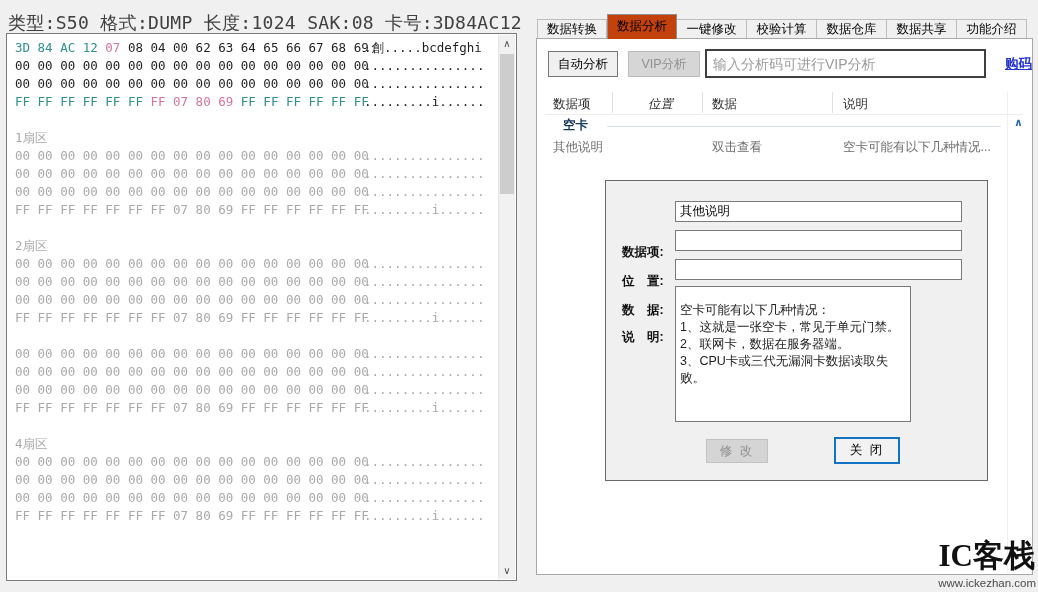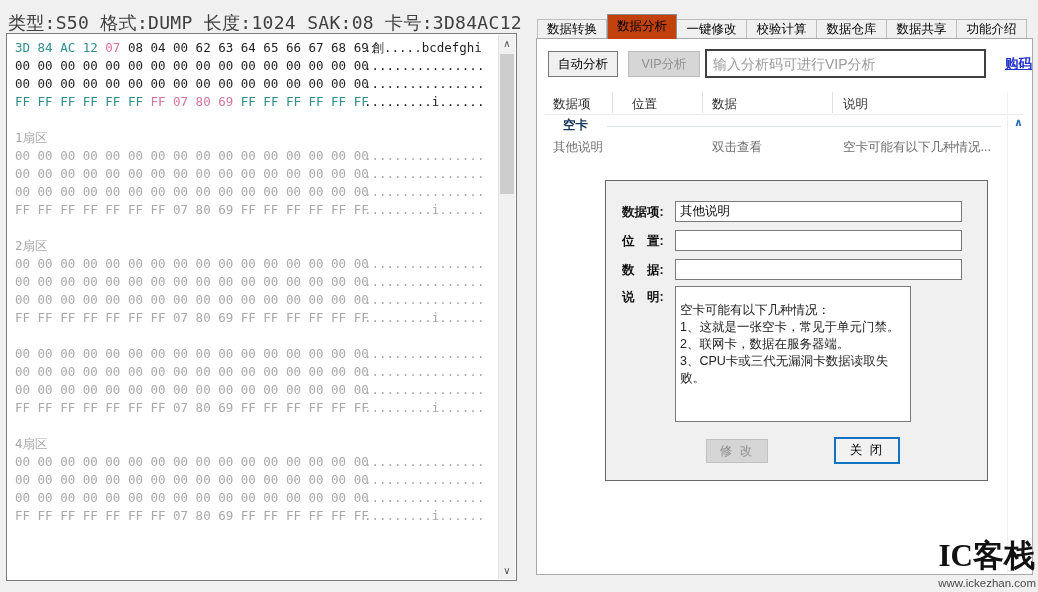--- a/index.html
+++ b/index.html
@@ -114,31 +114,31 @@
   #group-line {
     position:absolute; left:62px; right:30px; top:10px; height:1px; background:#d9e1ec;
   }
   #group-caret {
     position:absolute; right:8px; top:0px; color:#2f6eb5; font-size:11px; font-weight:bold;
     cursor:pointer;
   }
   .cell { position:absolute; top:139px; font-size:12.5px; color:#6e6e6e; }
 
   
-  .c1 { left:553px; } .c2 { left:632px; } .c3 { left:712px; } .c4 { left:843px; }
+  .c1 { left:553px; } .c2 { left:648px;font-style:italic; } .c3 { left:712px; } .c4 { left:843px; }
   .s1 { left:612px; } .s2 { left:702px; } .s3 { left:832px; } .s4 { left:1007px; }
 
   
   #dialog {
     position:absolute; left:605px; top:180px; width:383px; height:301px;
     background:#f0f0f0; border:1px solid #686868; z-index:10;
   }
   .dlg-label {
     position:absolute; left:16px; width:52px; font-size:12.5px; font-weight:bold;
-    color:#111; white-space:pre;
+    color:#111; white-space:pre;margin-top:40px;
   }
   .dlg-input {
     position:absolute; left:69px; width:287px; height:21px;
     border:1px solid #7a7a7a; background:#fff; font-size:12.5px; padding:0 4px;
     font-family:"Liberation Sans","DejaVu Sans",sans-serif;
   }
   #dlg-note {
     position:absolute; left:69px; top:105px; width:236px; height:136px;
     border:1px solid #7a7a7a; background:#fff; font-size:12.5px;
     padding:15px 4px; white-space:pre-line; overflow:hidden; line-height:17px; color:#222;

